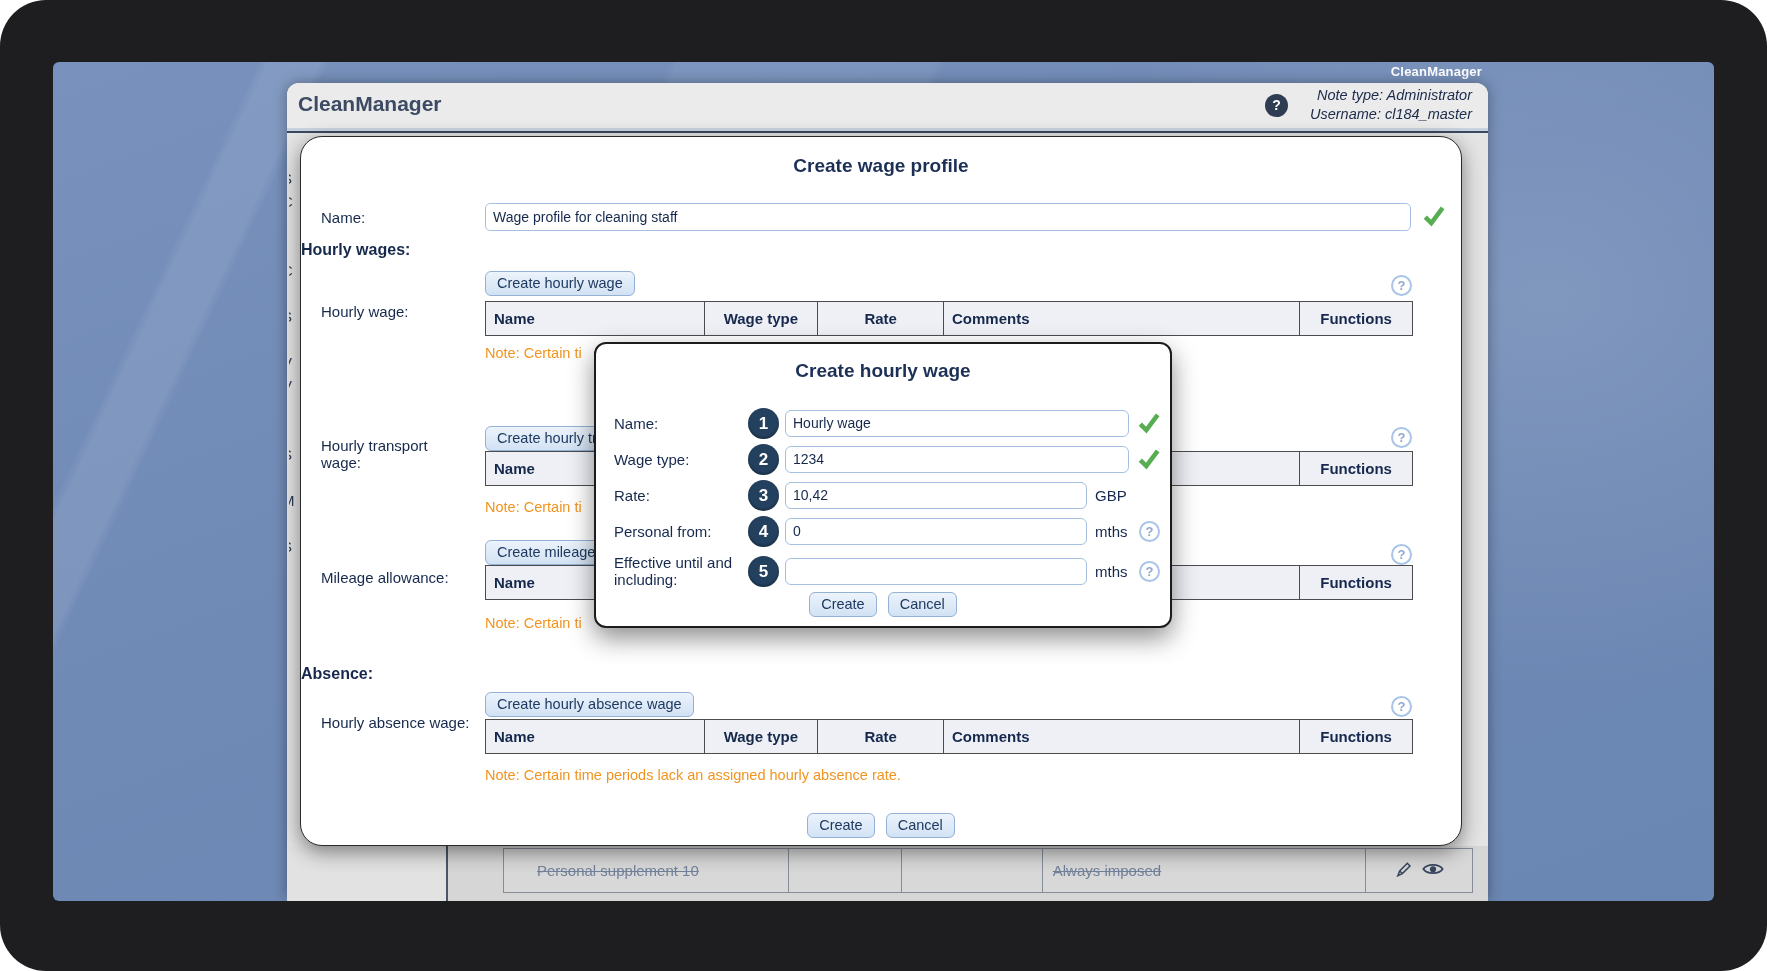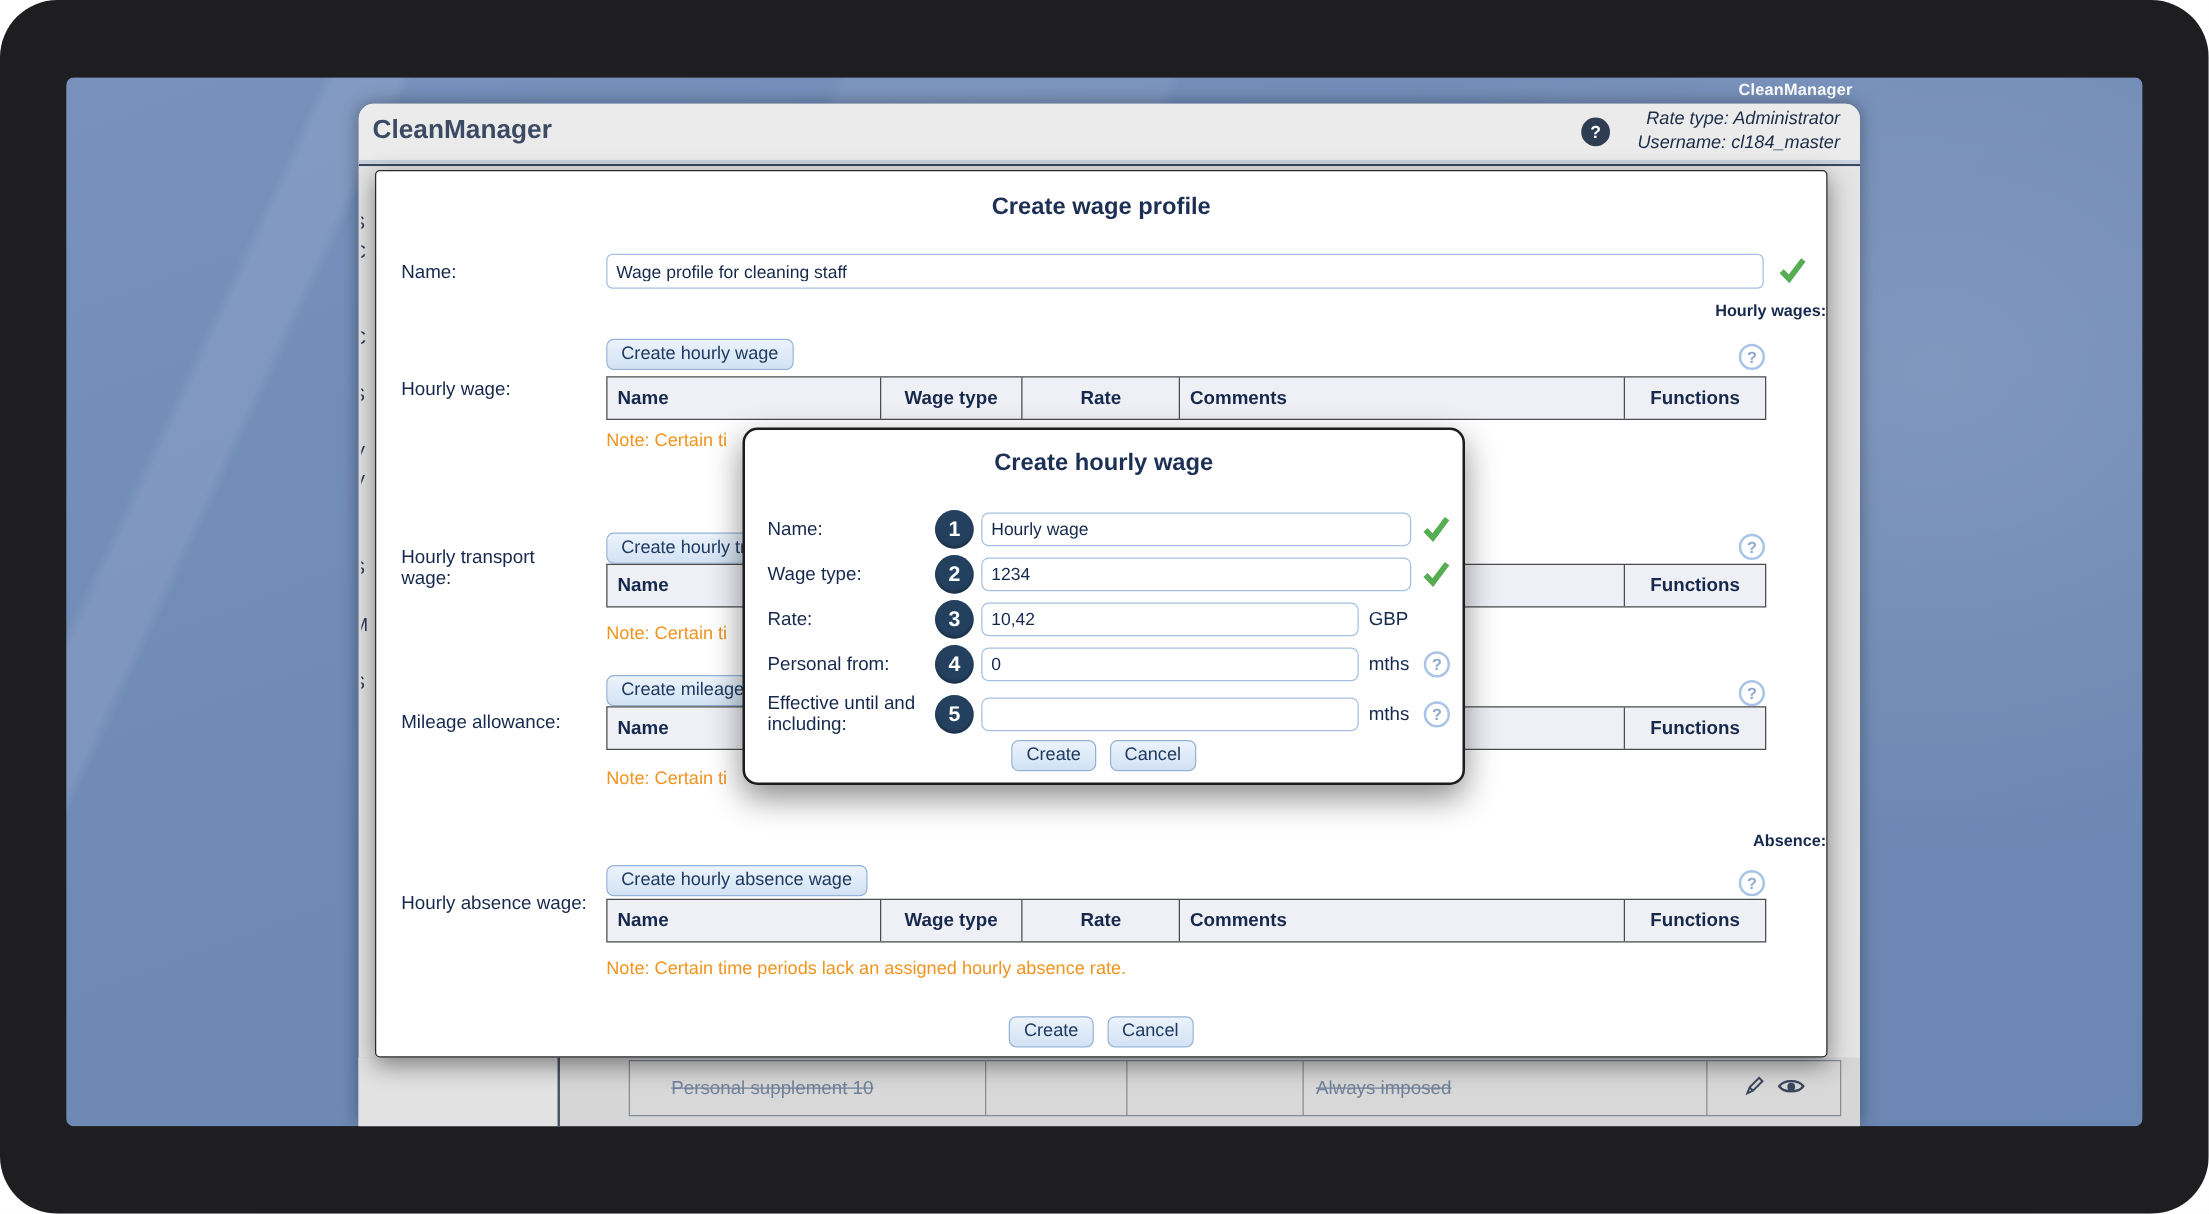--- a/index.html
+++ b/index.html
@@ -28,24 +28,24 @@
   .frag { display:block; height:23px; margin-left:-7px; font-size:15px; color:#2a3a57; }
 
   .page-bottom { position:absolute; left:0; top:711px; width:1201px; height:55px; background:#d6d6d6; }
   .page-sidebar-bottom { position:absolute; left:0; top:0; width:161px; height:55px; background:#e2e2e2; border-right:2px solid #4a5568; }
   .dim-row { position:absolute; left:216px; top:2px; width:970px; height:45px; display:flex; border:1px solid #868d98; background:#d8d8d8;justify-content:space-between; }
   .dim-cell { border-right:1px solid #868d98; display:flex; align-items:center; font-size:15px; color:#71819a; }
   .dim-cell:last-child { border-right:none; }
   .strike { text-decoration:line-through; }
   .dim-icons { justify-content:center; gap:9px; }
 
-  .dialog { position:absolute; left:247px; top:74px; width:1162px; height:710px; background:#ffffff; border:1.5px solid #2a2a2a; border-radius:4px; box-shadow:0 6px 20px rgba(0,0,0,0.45); z-index:5; }
+  .dialog { position:absolute; left:247px; top:74px; width:1162px; height:710px; background:#ffffff; border:1.5px solid #2a2a2a; border-radius:22px; box-shadow:0 6px 20px rgba(0,0,0,0.45); z-index:5; }
   .dlg-title { position:absolute; left:0; top:18px; width:100%; text-align:center; font-size:19px; font-weight:bold; color:#1c2f55; }
   .lbl { position:absolute; font-size:15px; color:#16294d; }
-  .heading { position:absolute; left:0; width:100%; text-align:right; font-size:13px; font-weight:bold; color:#16294d; }
+  .heading { position:absolute; left:0; width:100%; text-align:left; font-size:16px; font-weight:bold; color:#16294d; }
   .txt-input { border:1.5px solid #a5c0e0; border-radius:5px; height:28px; font-size:14px; color:#16294d; padding:0 7px; font-family:"Liberation Sans", sans-serif; outline:none; background:#ffffff; }
   .btn { display:inline-block; background:linear-gradient(#ecf3fb, #d2e2f4); border:1px solid #93b2d6; border-radius:6px; color:#1e3a60; font-size:14.5px; height:25px; line-height:23px; padding:0 11px; font-family:"Liberation Sans", sans-serif; white-space:nowrap; overflow:hidden; }
   .hw-table { position:absolute; left:184px; width:928px; height:35px; display:flex; border:1px solid #4c4c4c; background:#eef0f6; }
   .hw-cell { border-right:1px solid #4c4c4c; font-size:15px; font-weight:bold; color:#16294d; display:flex; align-items:center; padding:16px 8px; }
   .hw-cell:last-child { border-right:none; }
   .c-center { justify-content:center; }
   .note { position:absolute; left:184px; font-size:14.5px; color:#f0941f; white-space:nowrap; }
   .help-lite { position:absolute; width:21px; height:21px; border-radius:50%; border:2px solid #a9c4e6; color:#8fa9cc; font-size:13px; font-weight:bold; text-align:center; line-height:17px; background:#ffffff; }
   .check-ico { display:inline-block; width:26px; height:26px; }
   .btn-row { position:absolute; left:0; width:100%; display:flex; justify-content:center; gap:11px; }
@@ -65,21 +65,21 @@
 <div class="bezel"></div>
 
 <div class="desktop">
   <div class="watermark">CleanManager</div>
 
   <div class="window">
     <div class="win-header">
       <div class="app-title">CleanManager</div>
       <div class="hdr-help">?</div>
       <div class="user-info">
-        <div>Rate type: Administrator</div>
+        <div>Note type: Administrator</div>
         <div>Username: cl184_master</div>
       </div>
     </div>
 
     <div class="page">
       <div class="frag-strip">
           <span class="frag">(</span>
           <span class="frag">S</span>
           <span class="frag">C</span>
           <span class="frag">(</span>

